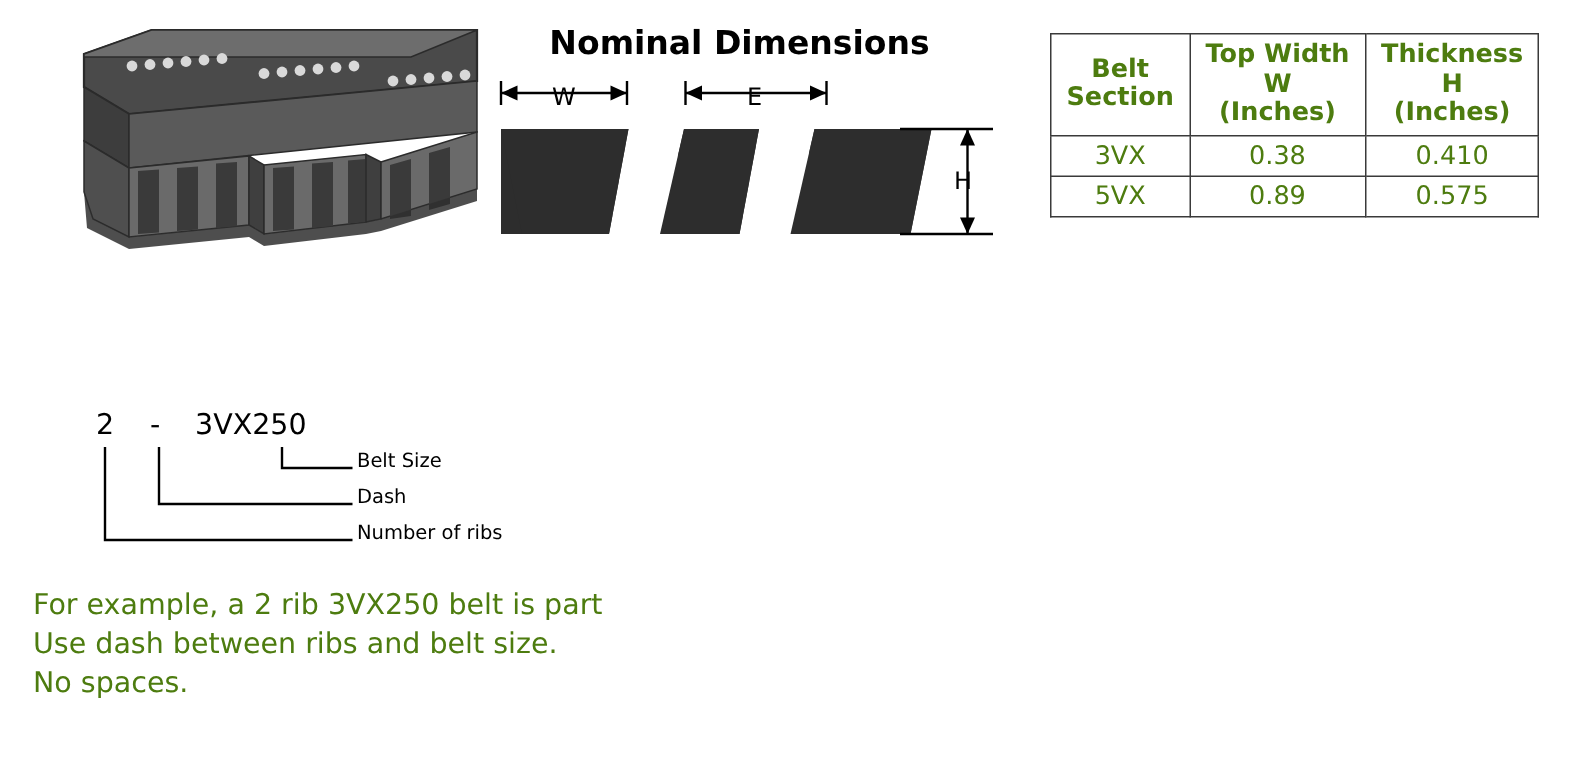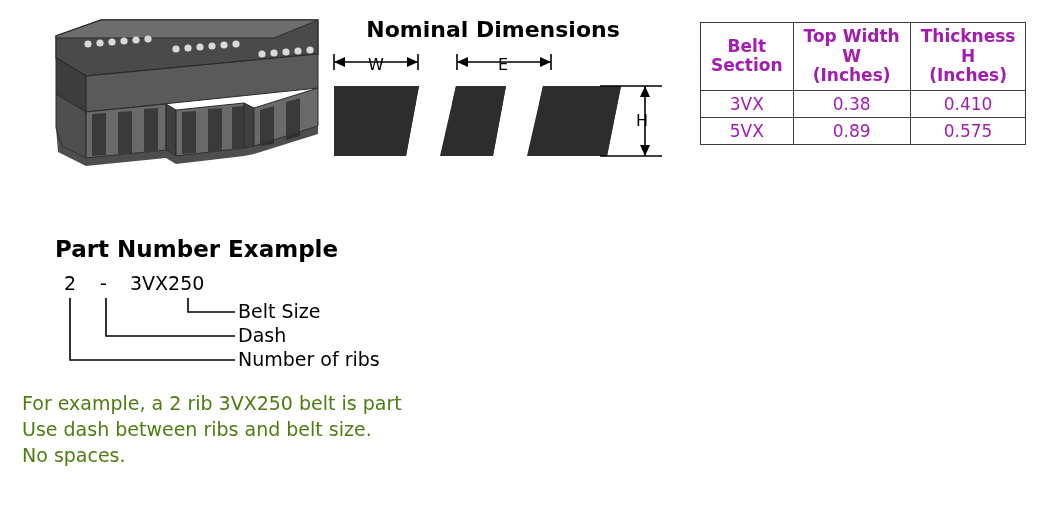--- a/index.html
+++ b/index.html
@@ -52,21 +52,21 @@
     left: 700px;
     top: 22px;
     border-collapse: collapse;
   }
   #spec-table td, #spec-table th {
     border: 1px solid #3a3a3a;
     font-size: 17px;
     font-weight: normal;
     text-align: center;
     padding: 2px 6px;
-    color: #a21caf;
+    color: #4d7c0f;
   }
   #spec-table th {
     font-weight: bold;
     line-height: 1.15;
     padding: 4px 10px;
   }
   #spec-table td.sec {
     padding: 3px 10px;
   }
   #spec-table td {
@@ -86,21 +86,21 @@
     top: 0px;
     font-size: 23px;
     font-weight: bold;
   }
   .pn-token {
     position: absolute;
     font-size: 19px;
   }
   .callout-label {
     position: absolute;
-    font-size: 19px;
+    font-size: 13px;
   }
 
   
   #description-text {
     left: 22px;
     top: 390px;
     width: 520px;
     font-size: 19px;
     line-height: 26px;
     color: #4d7c0f;
@@ -247,21 +247,20 @@
     </tr>
     <tr>
       <td class="sec">5VX</td>
       <td>0.89</td>
       <td>0.575</td>
     </tr>
   </tbody>
 </table>
 
 <div class="abs" id="part-number-example">
-  <div id="pn-title">Part Number Example</div>
 
   <div class="pn-token" style="left:44px; top:36px;">2</div>
   <div class="pn-token" style="left:80px; top:36px;">-</div>
   <div class="pn-token" style="left:110px; top:36px;">3VX250</div>
 
   <svg width="260" height="110" style="position:absolute; left:0; top:58px;" viewBox="0 0 260 110">
     <g stroke="#000" stroke-width="1.6" fill="none">
 
       <path d="M168,4 L168,18 L215,18"></path>
 

